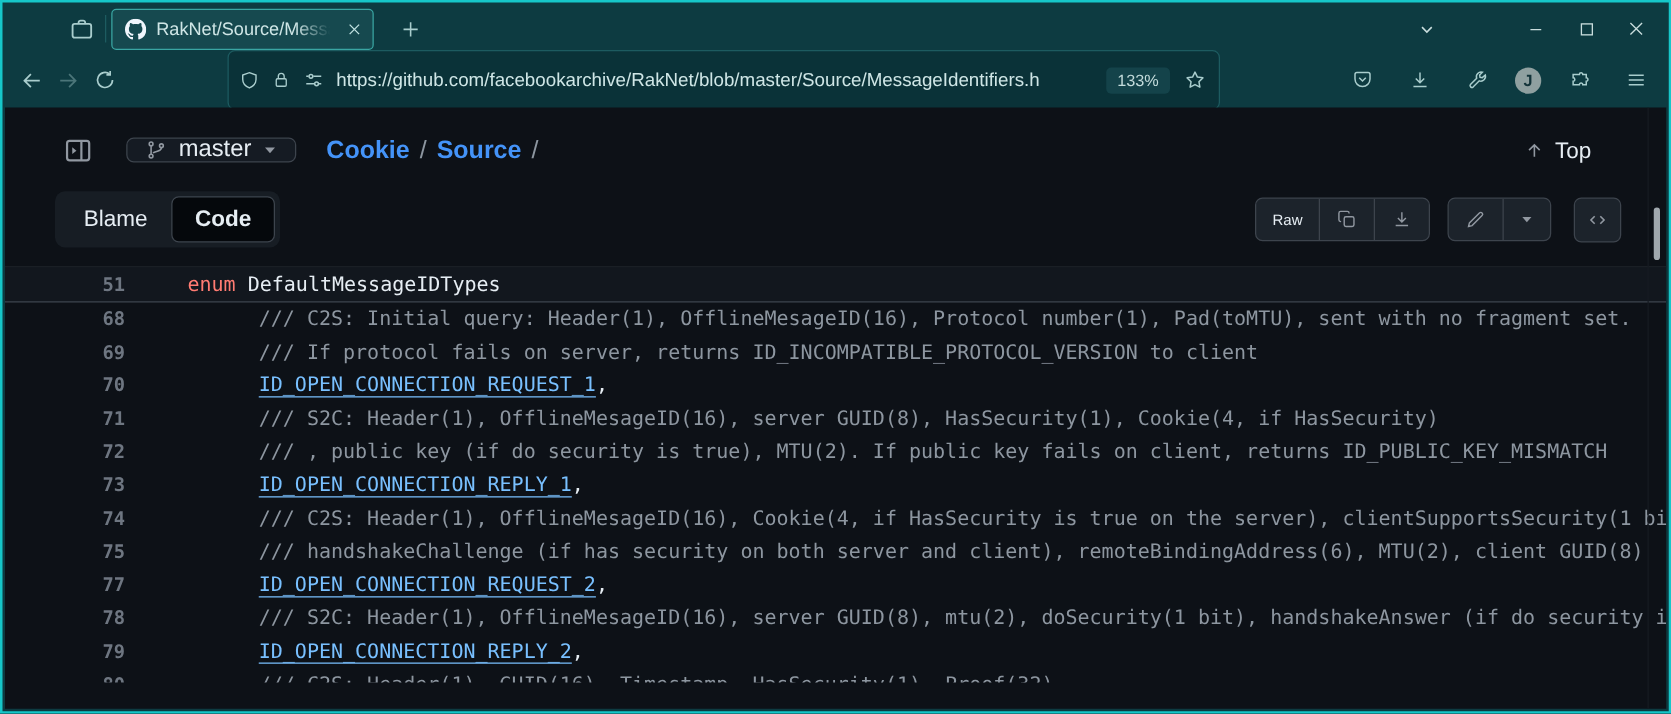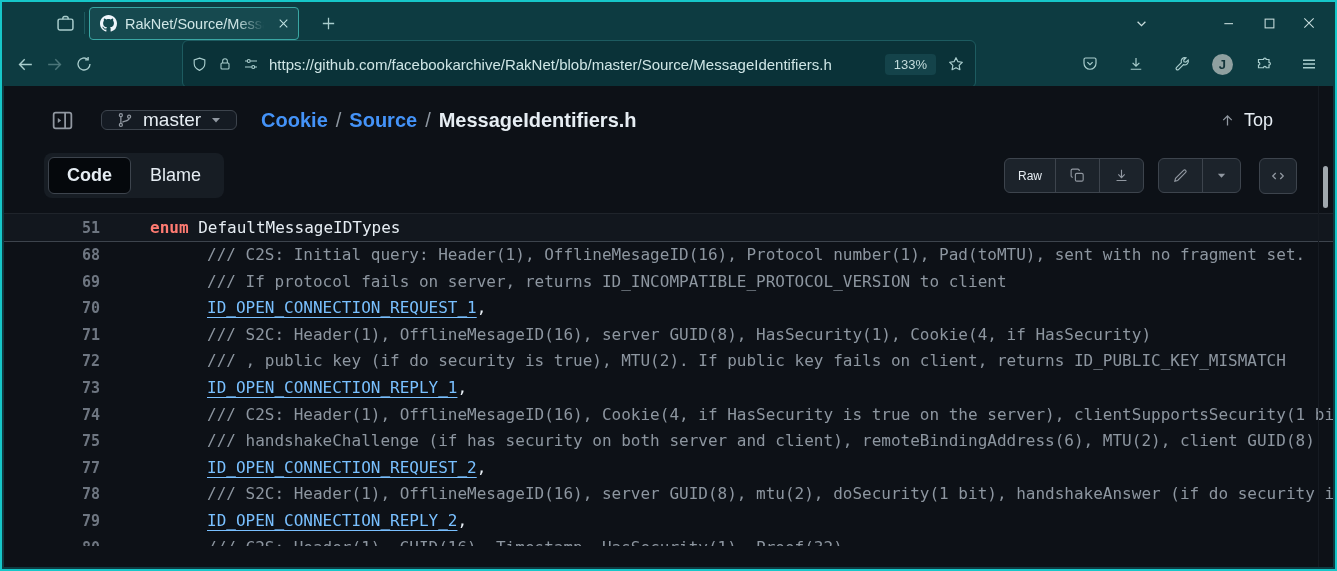--- a/index.html
+++ b/index.html
@@ -104,21 +104,21 @@
   
   .code{border-top:1px solid #1f242b;font-family:"DejaVu Sans Mono","Liberation Mono",monospace;}
   .crow{display:flex;align-items:baseline;height:26.6px;line-height:26.6px;}
   .crow.sticky{height:28px;line-height:28px;background:var(--stickybg);
                border-bottom:1px solid var(--ghborder);}
   .crow.clipped{overflow:hidden;height:11px;}
   .lnum{flex:0 0 96px;text-align:right;font-size:15px;color:var(--ln);cursor:pointer;font-weight:bold;}
   .lcode{font-size:16px;white-space:pre;color:var(--ghtext);margin-left:14px;}
   .i1{padding-left:36px;}
   .i2{padding-left:93px;}
-  .tok-k{color:var(--kw);font-weight:bold;}
+  .tok-k{color:var(--kw);}
   .tok-c{color:var(--ghmuted);}
   .tok-p{color:var(--ghtext);}
   .tok-id{color:var(--const);text-decoration:underline;text-underline-offset:4px;cursor:pointer;}
 
   
   .vscroll{position:absolute;top:0;right:0;bottom:0;width:15px;border-left:1px solid #161b22;}
   .vthumb{position:absolute;top:80px;right:5px;width:5px;height:42px;border-radius:3px;
           background:#a0a8ae;}
 </style>
 </head>
@@ -313,39 +313,38 @@
               <path d="M2 4l4 4.5L10 4z"></path>
             </svg>
         </span>
       </button>
 
       <nav class="breadcrumb">
         <a class="crumb-link">Cookie</a>
         <span class="crumb-sep">/</span>
         <a class="crumb-link">Source</a>
         <span class="crumb-sep">/</span>
-        <span class="crumb-file">MessageIdentifiers.h</span>
       </nav>
 
       <div class="fh-spacer"></div>
 
       <button class="top-link">
         <span class="ic2">
           <svg width="17" height="17" viewBox="0 0 24 24" fill="none" stroke="currentColor" stroke-width="1.8">
             <path d="M12 19V5.5M6 11.5L12 5.5l6 6"></path>
           </svg>
         </span>
         <span>Top</span>
       </button>
     </div>
 
     <div class="file-toolbar">
       <div class="seg">
+        <button class="seg-item">Blame</button>
         <button class="seg-item active">Code</button>
-        <button class="seg-item">Blame</button>
       </div>
       <div class="ft-spacer"></div>
 
       <div class="btn-group">
         <button class="gbtn">Raw</button>
         <button class="gbtn">
           <span class="ic2">
             <svg width="17" height="17" viewBox="0 0 24 24" fill="none" stroke="currentColor" stroke-width="1.6">
               <rect x="9" y="9" width="11" height="11" rx="2"></rect>
               <path d="M5.5 14.5H5a2 2 0 0 1-2-2V5a2 2 0 0 1 2-2h7.5a2 2 0 0 1 2 2v.5"></path>

